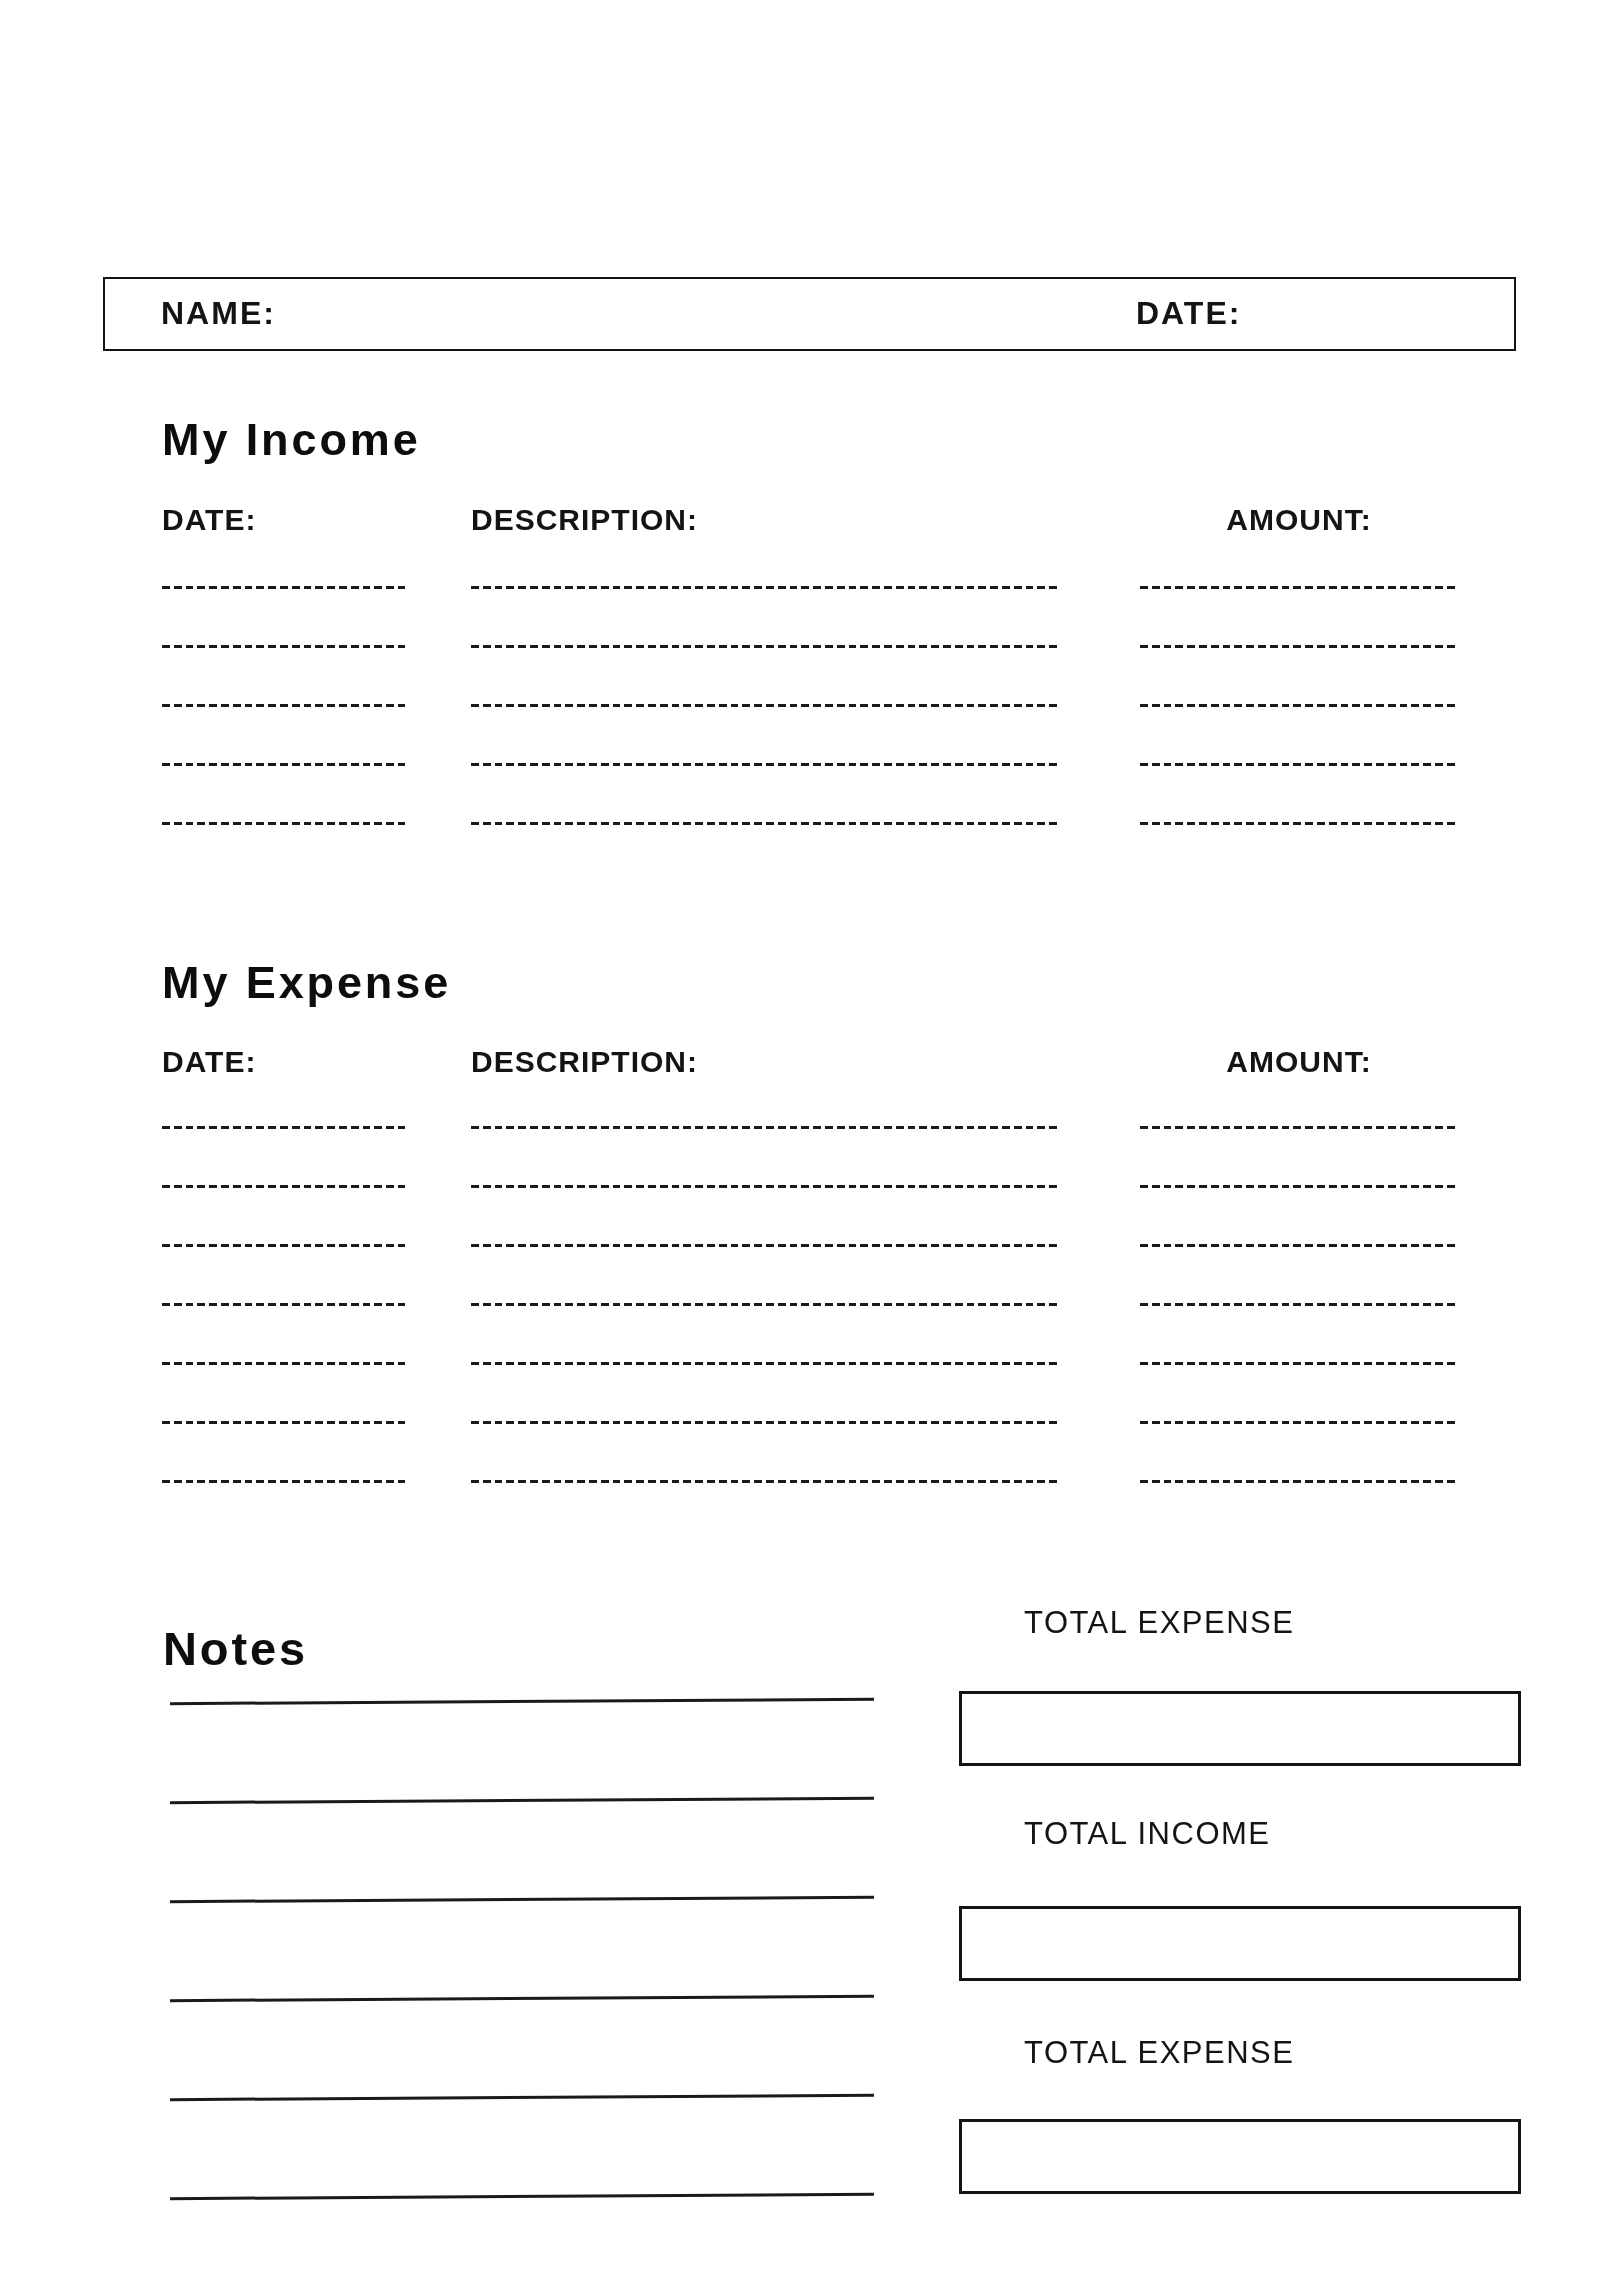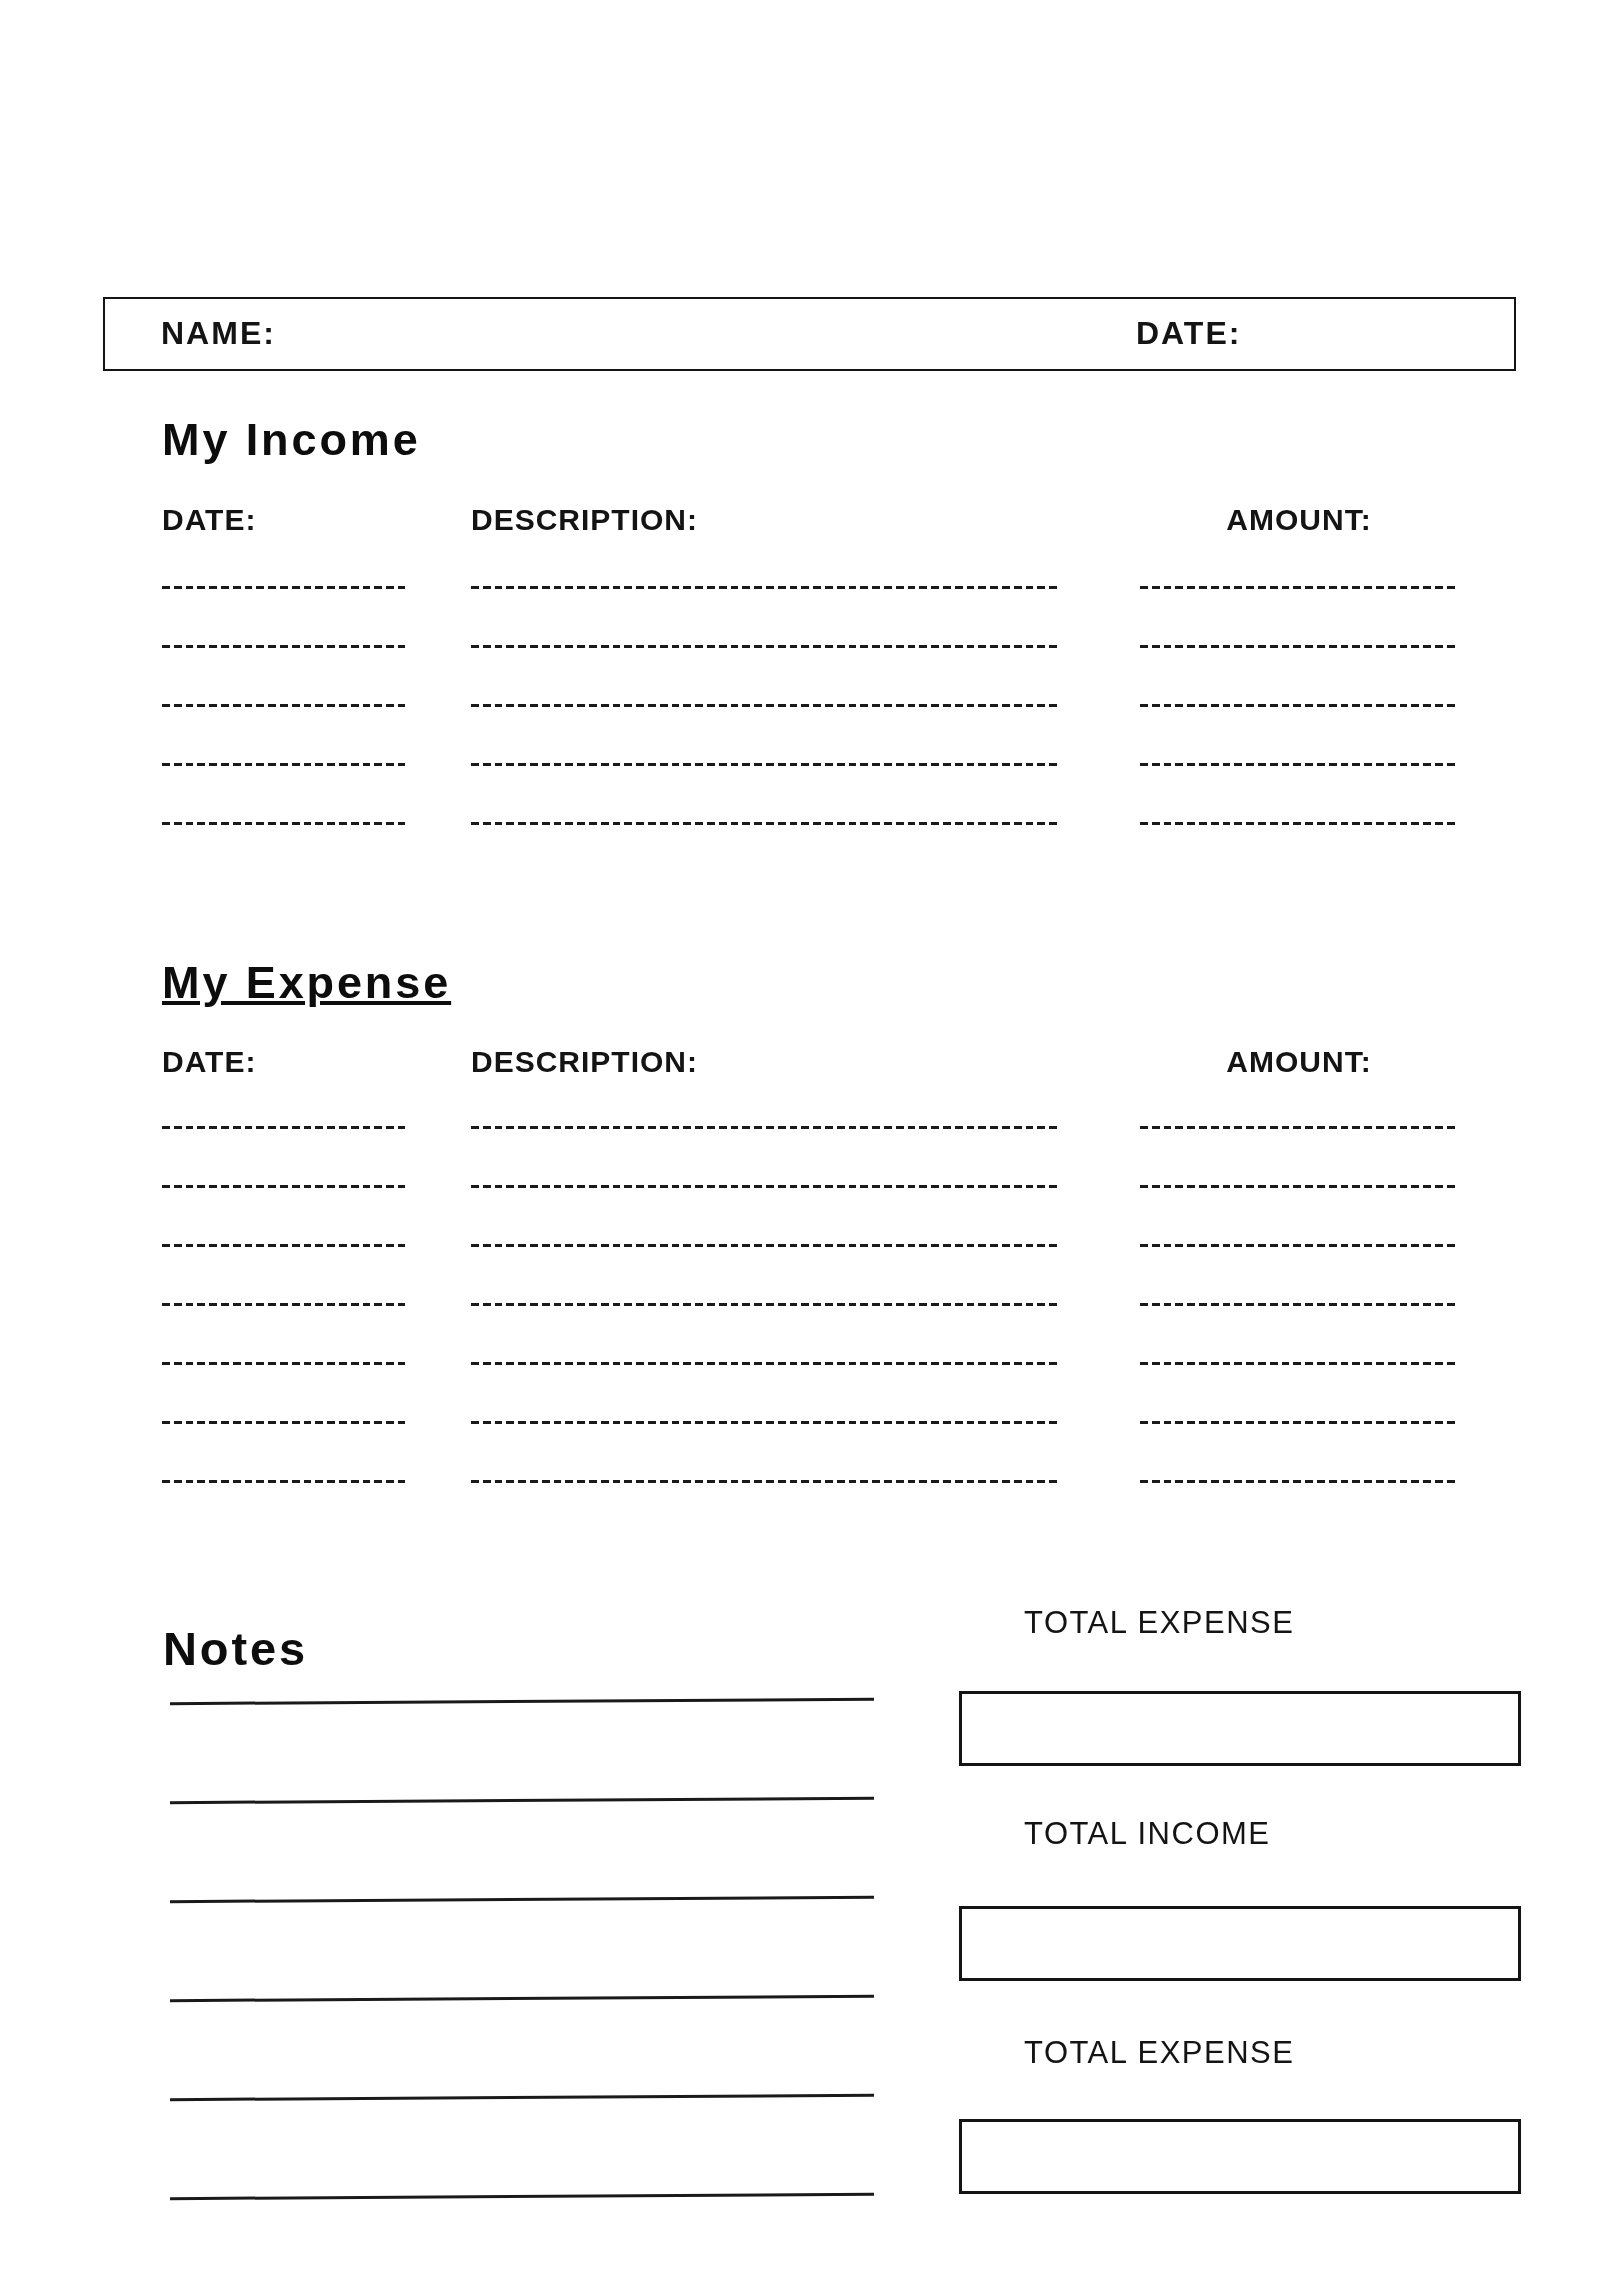--- a/index.html
+++ b/index.html
@@ -24,21 +24,20 @@
     color: #2b4a5a;
     white-space: nowrap;
   }
 
   
   .id-box {
     left: 103px; top: 277px;
     width: 1413px; height: 74px;
     border: 2.9px solid #141414;
     background: #ffffff;
-    margin-top: 20px;
   }
   .id-label {
     font-size: 32px;
     font-weight: 700;
     letter-spacing: 2px;
     line-height: 74px;
     white-space: nowrap;
   }
   .id-name-label { left: 56px; top: -2.9px; }
   .id-date-label { left: 1031px; top: -2.9px; }
@@ -167,21 +166,21 @@
     </div>
       <div class="grid-row">
       <div class="dash-line cell-date"></div>
       <div class="gap-a"></div>
       <div class="dash-line cell-description"></div>
       <div class="gap-b"></div>
       <div class="dash-line cell-amount"></div>
     </div>
     </div>
 
-  <div class="abs section-heading" style="left:162px; top:960px;text-decoration:underline;">My Expense</div>
+  <div class="abs section-heading" style="left:162px; top:960px;">My Expense</div>
 
   <div class="abs col-header-row" style="top:1047px;">
     <span class="col-header date">DATE:</span>
     <span class="col-header description">DESCRIPTION:</span>
     <span class="col-header amount">AMOUNT:</span>
   </div>
 
   <div class="abs rows-block" style="top:1070px;">
     <div class="grid-row">
       <div class="dash-line cell-date"></div>

